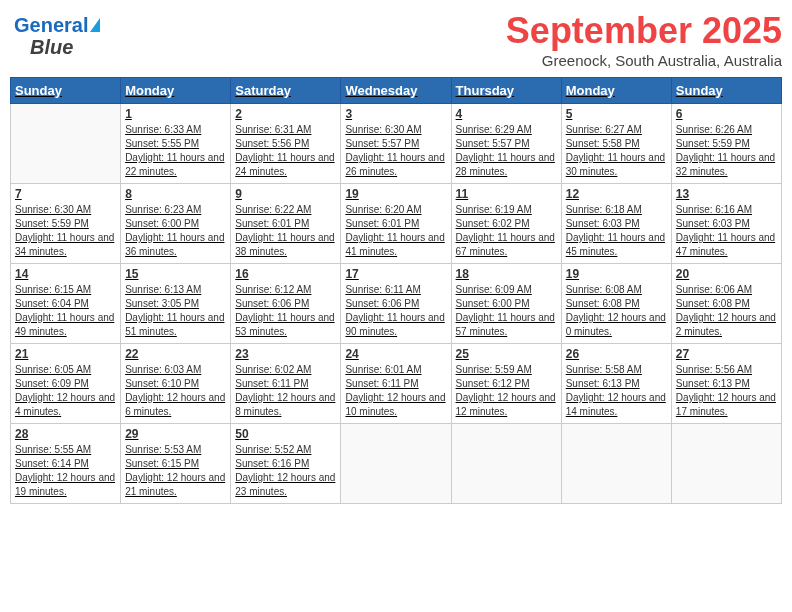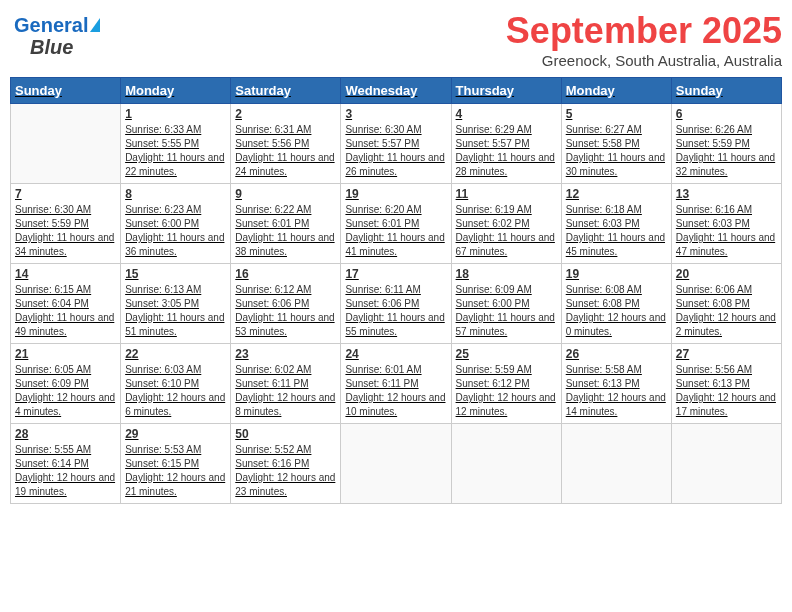--- a/index.html
+++ b/index.html
@@ -255,21 +255,21 @@
           <span>Sunrise: 6:12 AM</span><br>
           <span>Sunset: 6:06 PM</span><br>
           <span>Daylight: 11 hours and 53 minutes.</span>
         </div>
       </td>
         <td>
         <span class="day-num">17</span>
         <div class="cell-content">
           <span>Sunrise: 6:11 AM</span><br>
           <span>Sunset: 6:06 PM</span><br>
-          <span>Daylight: 11 hours and 55 minutes.</span>
+          <span>Daylight: 11 hours and 90 minutes.</span>
         </div>
       </td>
         <td>
         <span class="day-num">18</span>
         <div class="cell-content">
           <span>Sunrise: 6:09 AM</span><br>
           <span>Sunset: 6:00 PM</span><br>
           <span>Daylight: 11 hours and 57 minutes.</span>
         </div>
       </td>

